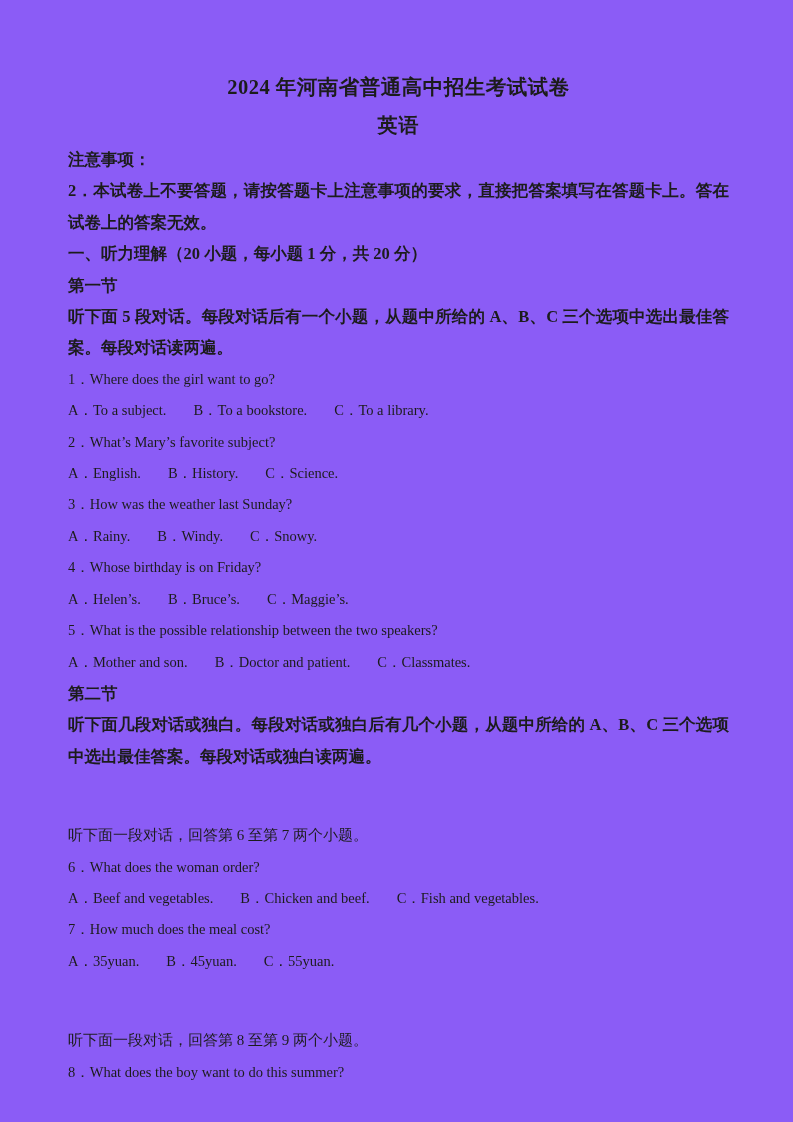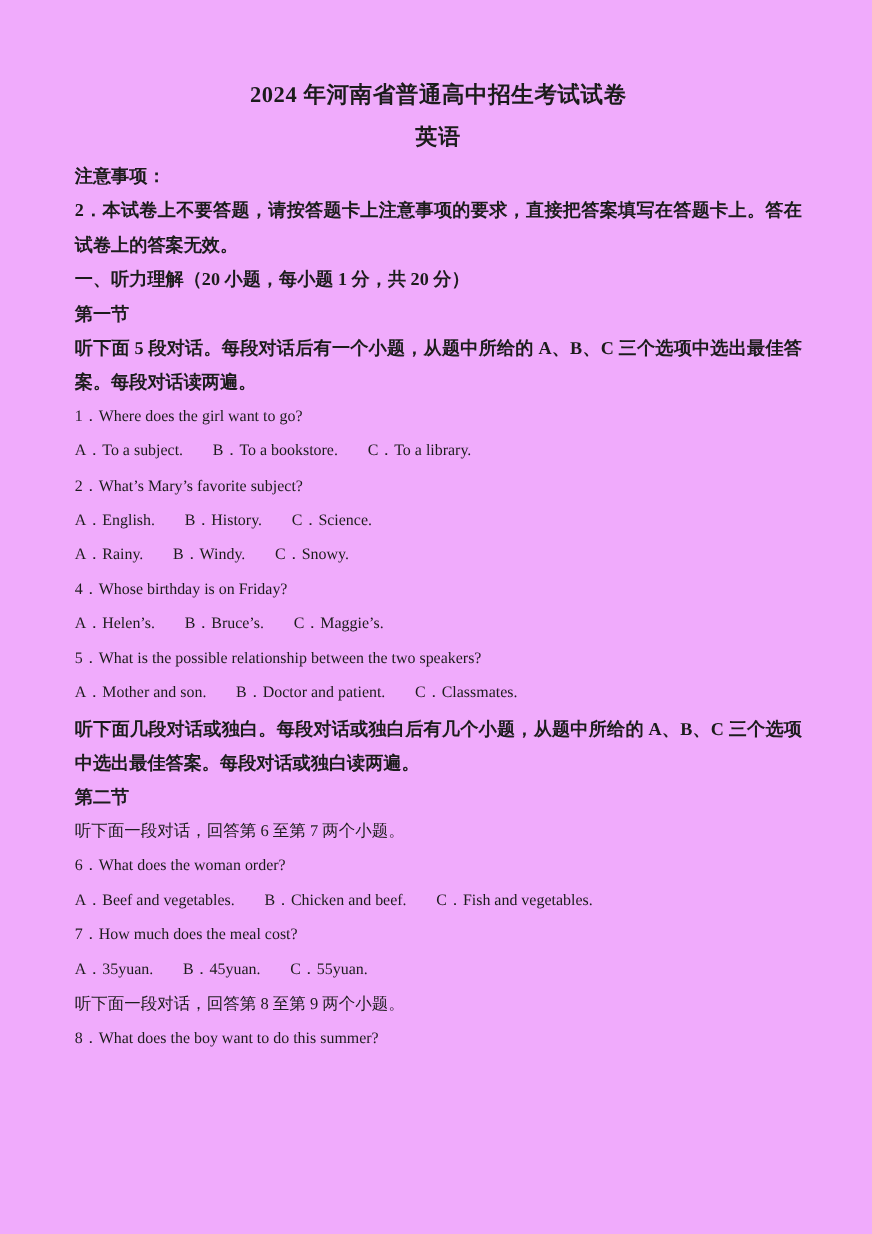--- a/index.html
+++ b/index.html
@@ -1,21 +1,21 @@
 <!DOCTYPE html>
 <html><head>
 <meta charset="utf-8">
 <style>
   html, body { margin: 0; padding: 0; background: #ffffff; }
   .page {
     position: relative;
     width: 793px;
     height: 1122px;
     margin: 0 auto;
-    background: #f0abfc;
+    background: #8b5cf6;
     color: #1c1c1c;
     box-sizing: border-box;
     padding: 68px 64px 0 68px;
     font-family: "Liberation Serif", serif;
     overflow: hidden;
   }
   .title {
     margin: 0;
     text-align: center;
     font-size: 20.5px;
@@ -34,20 +34,21 @@
   p { margin: 0; }
   .cn-bold {
     font-size: 16.5px;
     font-weight: 700;
     line-height: 31.4px;
   }
   .cn-reg {
     font-size: 15px;
     font-weight: 400;
     line-height: 31.4px;
+    margin-top: 48px;
   }
   .en {
     font-size: 14.5px;
     font-weight: 400;
     line-height: 31.4px;
     font-family: "Liberation Serif", serif;
   }
   .justify {
     text-align: justify;
     text-align-last: left;
@@ -67,29 +68,30 @@
   <p class="cn-bold">一、听力理解（20 小题，每小题 1 分，共 20 分）</p>
 
   <p class="cn-bold">第一节</p>
   <p class="cn-bold justify">听下面 5 段对话。每段对话后有一个小题，从题中所给的 A、B、C 三个选项中选出最佳答案。每段对话读两遍。</p>
 
   <div id="part1-questions">
       <p class="en">1．Where does the girl want to go?</p>
       <p class="en options"><span>A．To a subject.</span><span>B．To a bookstore.</span><span>C．To a library.</span></p>
       <p class="en">2．What’s Mary’s favorite subject?</p>
       <p class="en options"><span>A．English.</span><span>B．History.</span><span>C．Science.</span></p>
+      <p class="en">3．How was the weather last Sunday?</p>
       <p class="en options"><span>A．Rainy.</span><span>B．Windy.</span><span>C．Snowy.</span></p>
       <p class="en">4．Whose birthday is on Friday?</p>
       <p class="en options"><span>A．Helen’s.</span><span>B．Bruce’s.</span><span>C．Maggie’s.</span></p>
       <p class="en">5．What is the possible relationship between the two speakers?</p>
       <p class="en options"><span>A．Mother and son.</span><span>B．Doctor and patient.</span><span>C．Classmates.</span></p>
     </div>
 
+  <p class="cn-bold">第二节</p>
   <p class="cn-bold justify">听下面几段对话或独白。每段对话或独白后有几个小题，从题中所给的 A、B、C 三个选项中选出最佳答案。每段对话或独白读两遍。</p>
-  <p class="cn-bold">第二节</p>
 
   <div id="part2-groups">
       <p class="cn-reg">听下面一段对话，回答第 6 至第 7 两个小题。</p>
       <p class="en">6．What does the woman order?</p>
       <p class="en options"><span>A．Beef and vegetables.</span><span>B．Chicken and beef.</span><span>C．Fish and vegetables.</span></p>
       <p class="en">7．How much does the meal cost?</p>
       <p class="en options"><span>A．35yuan.</span><span>B．45yuan.</span><span>C．55yuan.</span></p>
       <p class="cn-reg">听下面一段对话，回答第 8 至第 9 两个小题。</p>
       <p class="en">8．What does the boy want to do this summer?</p>
     </div>

